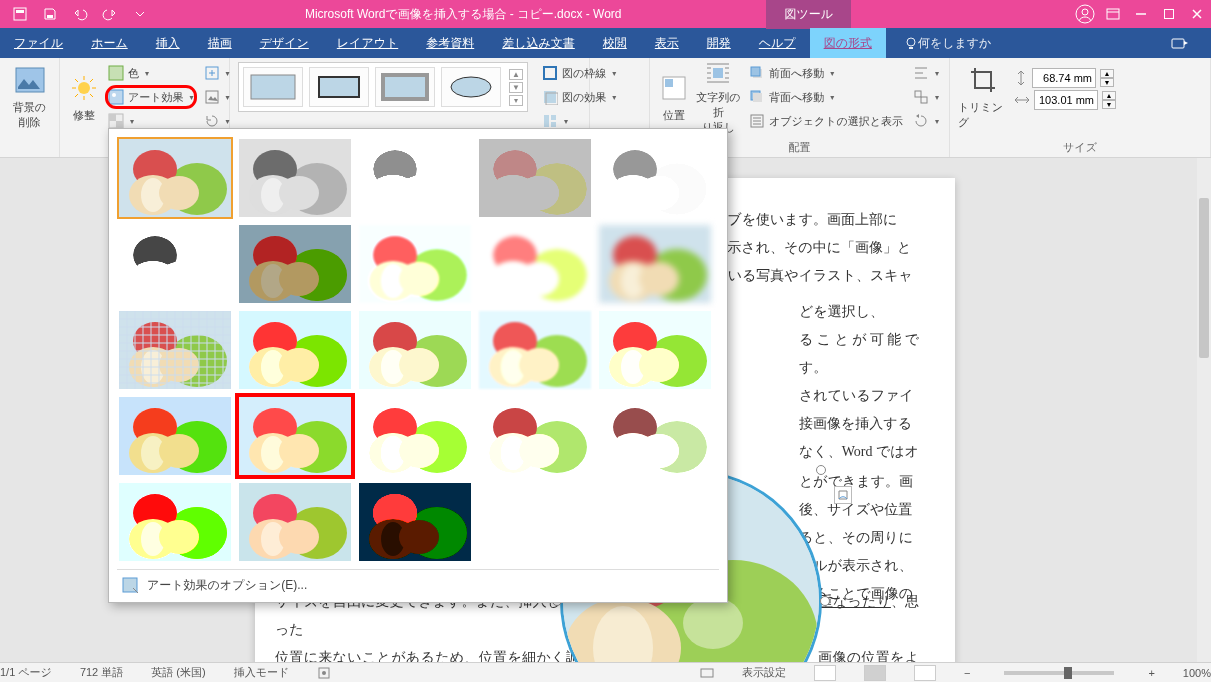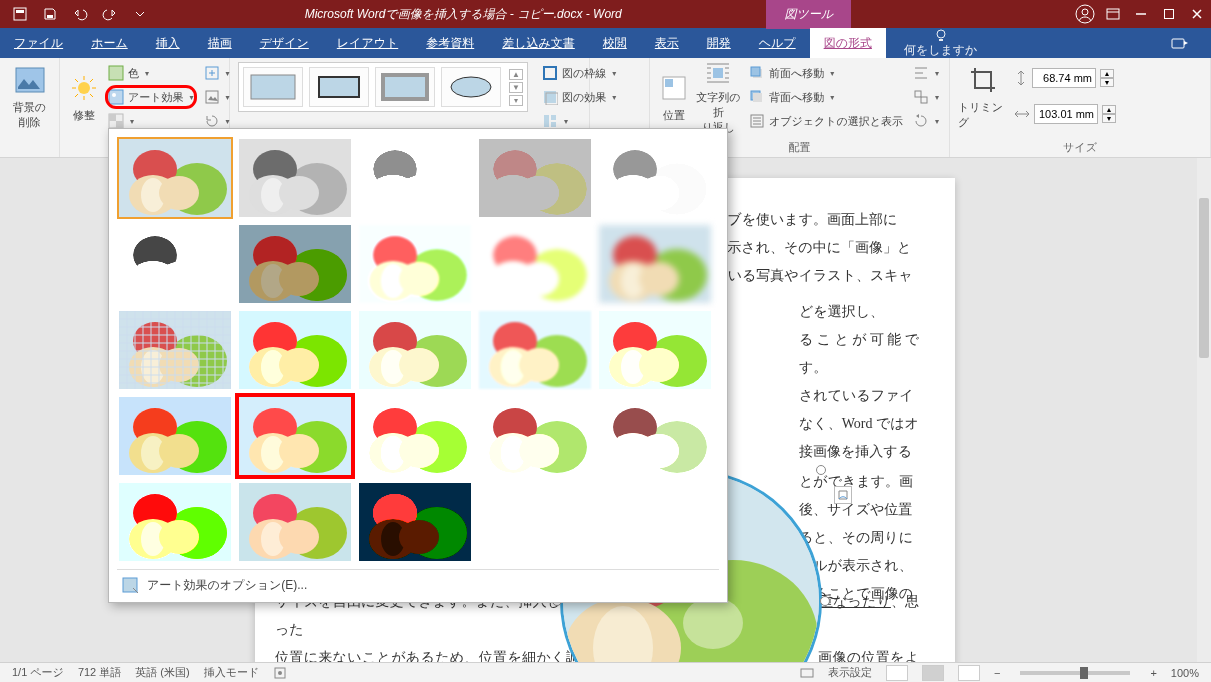--- a/index.html
+++ b/index.html
@@ -1,26 +1,26 @@
 <!DOCTYPE html>
 <html><head>
 <meta charset="utf-8">
 <style>
   * { margin: 0; padding: 0; box-sizing: border-box; }
   html,body { width:1211px; height:682px; font-family:"Yu Gothic UI","Meiryo",sans-serif; font-size:12px; background:#e6e6e6; overflow:hidden;}
-  .titlebar { height:28px; background:#7f1d1d; color:#fff; display:flex; align-items:center;font-style:italic; }
+  .titlebar { height:28px; background:#ec4899; color:#fff; display:flex; align-items:center; }
   .titlebar .qat { display:flex; gap:2px; padding:0 6px; align-items:center;}
   .titlebar .qat .btn, .titlebar .winbtn .btn { width:28px; height:28px; display:flex; align-items:center; justify-content:center; color:#fff;}
   .titlebar .title { flex:1; text-align:center; font-size:12px; }
   .titlebar .context-tab { background:#a8468a; color:#fff; padding:14px 18px; height:30px; display:flex; align-items:center;}
   .titlebar .winbtn{ display:flex;}
   .tabbar { height:30px; background:#2b579a; color:#fff; display:flex; align-items:center;}
   .tabbar .tab{ padding:0 14px; height:30px; line-height:30px; cursor:pointer;text-decoration:underline;}
-  .tabbar .tab.active{ background:#ffffff; color:#a8468a;}
-  .tabbar .tell{ margin-left:18px; opacity:.9; display:flex; align-items:center; flex-direction:column;}
+  .tabbar .tab.active{ background:#7dd3fc; color:#a8468a;}
+  .tabbar .tell{ margin-left:18px; opacity:.9; display:flex; align-items:center; }
   .tabbar .spacer{flex:1;}
   .tabbar .share{ width:40px; text-align:center;}
   .ribbon{ background:#f3f3f3; height:100px; border-bottom:1px solid #d4d4d4; display:flex; align-items:stretch;}
   .ribbon .group{ border-right:1px solid #e1e1e1; display:flex; flex-direction:column; padding:4px 8px 2px; }
   .ribbon .group .body{flex:1; display:flex; align-items:flex-start; gap:6px;}
   .ribbon .group .label{ text-align:center; font-size:11px; color:#666; padding-top:2px; position:relative;}
   .bigbtn{ display:flex; flex-direction:column; align-items:center; justify-content:center; width:46px; height:70px; gap:4px; font-size:11px; color:#444;}
   .bigbtn .ico{ width:32px; height:32px; display:flex; align-items:center; justify-content:center;}
   .stackcol{ display:flex; flex-direction:column; gap:2px;}
   .stackrow{ display:flex; align-items:center; gap:4px; height:22px; font-size:11px; color:#444; padding:0 2px; white-space:nowrap;}
@@ -40,21 +40,21 @@
   .doc-area{ position:absolute; top:158px; left:0; right:14px; bottom:20px; background:#e6e6e6;}
   .page{ position:absolute; left:255px; top:20px; width:700px; height:520px; background:#fff; box-shadow:0 2px 8px rgba(0,0,0,.2); padding:28px 36px; font-family:"Yu Mincho","MS Mincho",serif; font-size:14px; line-height:2; color:#333;}
   .page p{ text-align:justify;}
   .page .u{text-decoration:underline;}
   .sel-img{ position:absolute; left:530px; top:316px; width:300px; height:270px;}
   .sel-img .circle{ position:absolute; left:30px; top:-4px; width:262px; height:262px; border-radius:50%; border:3px solid #3da2d6; overflow:hidden; background:linear-gradient(135deg,#cfe5f2,#e8f0f6);}
   .sel-img .handle{ position:absolute; width:10px;height:10px;border:1px solid #888;background:#fff;border-radius:50%;}
   .page-indicator{position:absolute; right:-22px; top:12px; width:18px;height:18px;border:1px solid #bbb;background:#fff;display:flex;align-items:center;justify-content:center;}
   .scrollbar{ position:absolute; top:158px; right:0; bottom:20px; width:14px; background:#ececec;}
   .scrollbar .thumb-sb{ position:absolute; left:2px; right:2px; top:40px; height:160px; background:#c6c6c6; border-radius:2px;}
-  .statusbar{ position:absolute; left:0; right:0; bottom:0; height:20px; background:#f3f3f3; border-top:1px solid #d0d0d0; display:flex; align-items:center; font-size:11px; color:#555; gap:14px; padding:0 12px;}
+  .statusbar{ position:absolute; left:0; right:0; bottom:0; height:20px; background:#f3f3f3; border-top:1px solid #d0d0d0; display:flex; align-items:center; font-size:11px; color:#555; gap:28px; padding:0 0;}
   .statusbar .spacer{flex:1;}
   .statusbar .viewbtn{width:22px;height:16px;border:1px solid #ccc;background:#fff;}
   .statusbar .viewbtn.active{background:#d0d0d0;}
   .zoom-slider{ width:110px; height:4px; background:#c8c8c8; position:relative; margin:0 6px;}
   .zoom-slider .knob{position:absolute; top:-4px; left:60px; width:8px;height:12px;background:#666;}
   
   .gallery{ position:absolute; left:108px; top:128px; width:620px; background:#fff; border:1px solid #b8b8b8; box-shadow:3px 3px 10px rgba(0,0,0,.3); padding:8px 8px 4px;}
   .gallery .grid{ display:grid; grid-template-columns:repeat(5, 116px); grid-auto-rows:82px; gap:4px;}
   .gallery .opt{ border:1px solid transparent; display:flex;align-items:center;justify-content:center;}
   .gallery .opt.first{ border:2px solid #f0a030;}
@@ -416,21 +416,21 @@
   <div class="group" style="flex:1">
     <div class="body">
       <div class="bigbtn" style="width:50px">
         <div class="ico">
             <svg width="28" height="28">
               <path d="M6 2v20h20M2 6h20v20" stroke="#555" fill="none" stroke-width="2"></path>
             </svg>
           </div>
         <span>トリミング</span>
       </div>
-      <div class="stackcol" style="gap:16px;padding-top:6px">
+      <div class="stackcol" style="gap:2px;padding-top:6px">
         <div class="spin">
           <span class="ico">
               <svg width="14" height="16">
                 <path d="M7 1v14M4 4l3-3 3 3M4 12l3 3 3-3" stroke="#888" fill="none"></path>
               </svg>
             </span>
           <input value="68.74 mm" style="">
           <div class="arrows">
               <span>▲</span>
               <span>▼</span>
@@ -458,22 +458,22 @@
   <div class="page">
     <div style="position:absolute; right:36px; top:28px; width:220px; text-align:left;">
       <p>」タブを使います。画面上部に</p>
       <p>が表示され、その中に「画像」と</p>
       <p>れている写真やイラスト、スキャ</p>
     </div>
     <div style="position:absolute; right:36px; top:120px; width:120px;">
       <p>どを選択し、</p>
       <p>ることが可能です。</p>
       <p>されているファイ</p>
+      <p>接画像を挿入する</p>
       <p>なく、Word ではオ</p>
-      <p>接画像を挿入する</p>
     </div>
     <div style="position:absolute; right:36px; top:290px; width:120px;">
       <p>とができます。画</p>
       <p>後、サイズや位置</p>
       <p>ると、その周りに</p>
       <p>ドルが表示され、</p>
       <p>することで画像の</p>
     </div>
     <div style="position:absolute; left:20px; right:36px; top:410px;">
       <p><span>サイズを自由に変更できます。また、挿入した画像はそのままの配置では他の文章と</span><span class="u">重なったり</span><span>、思った</span></p>

